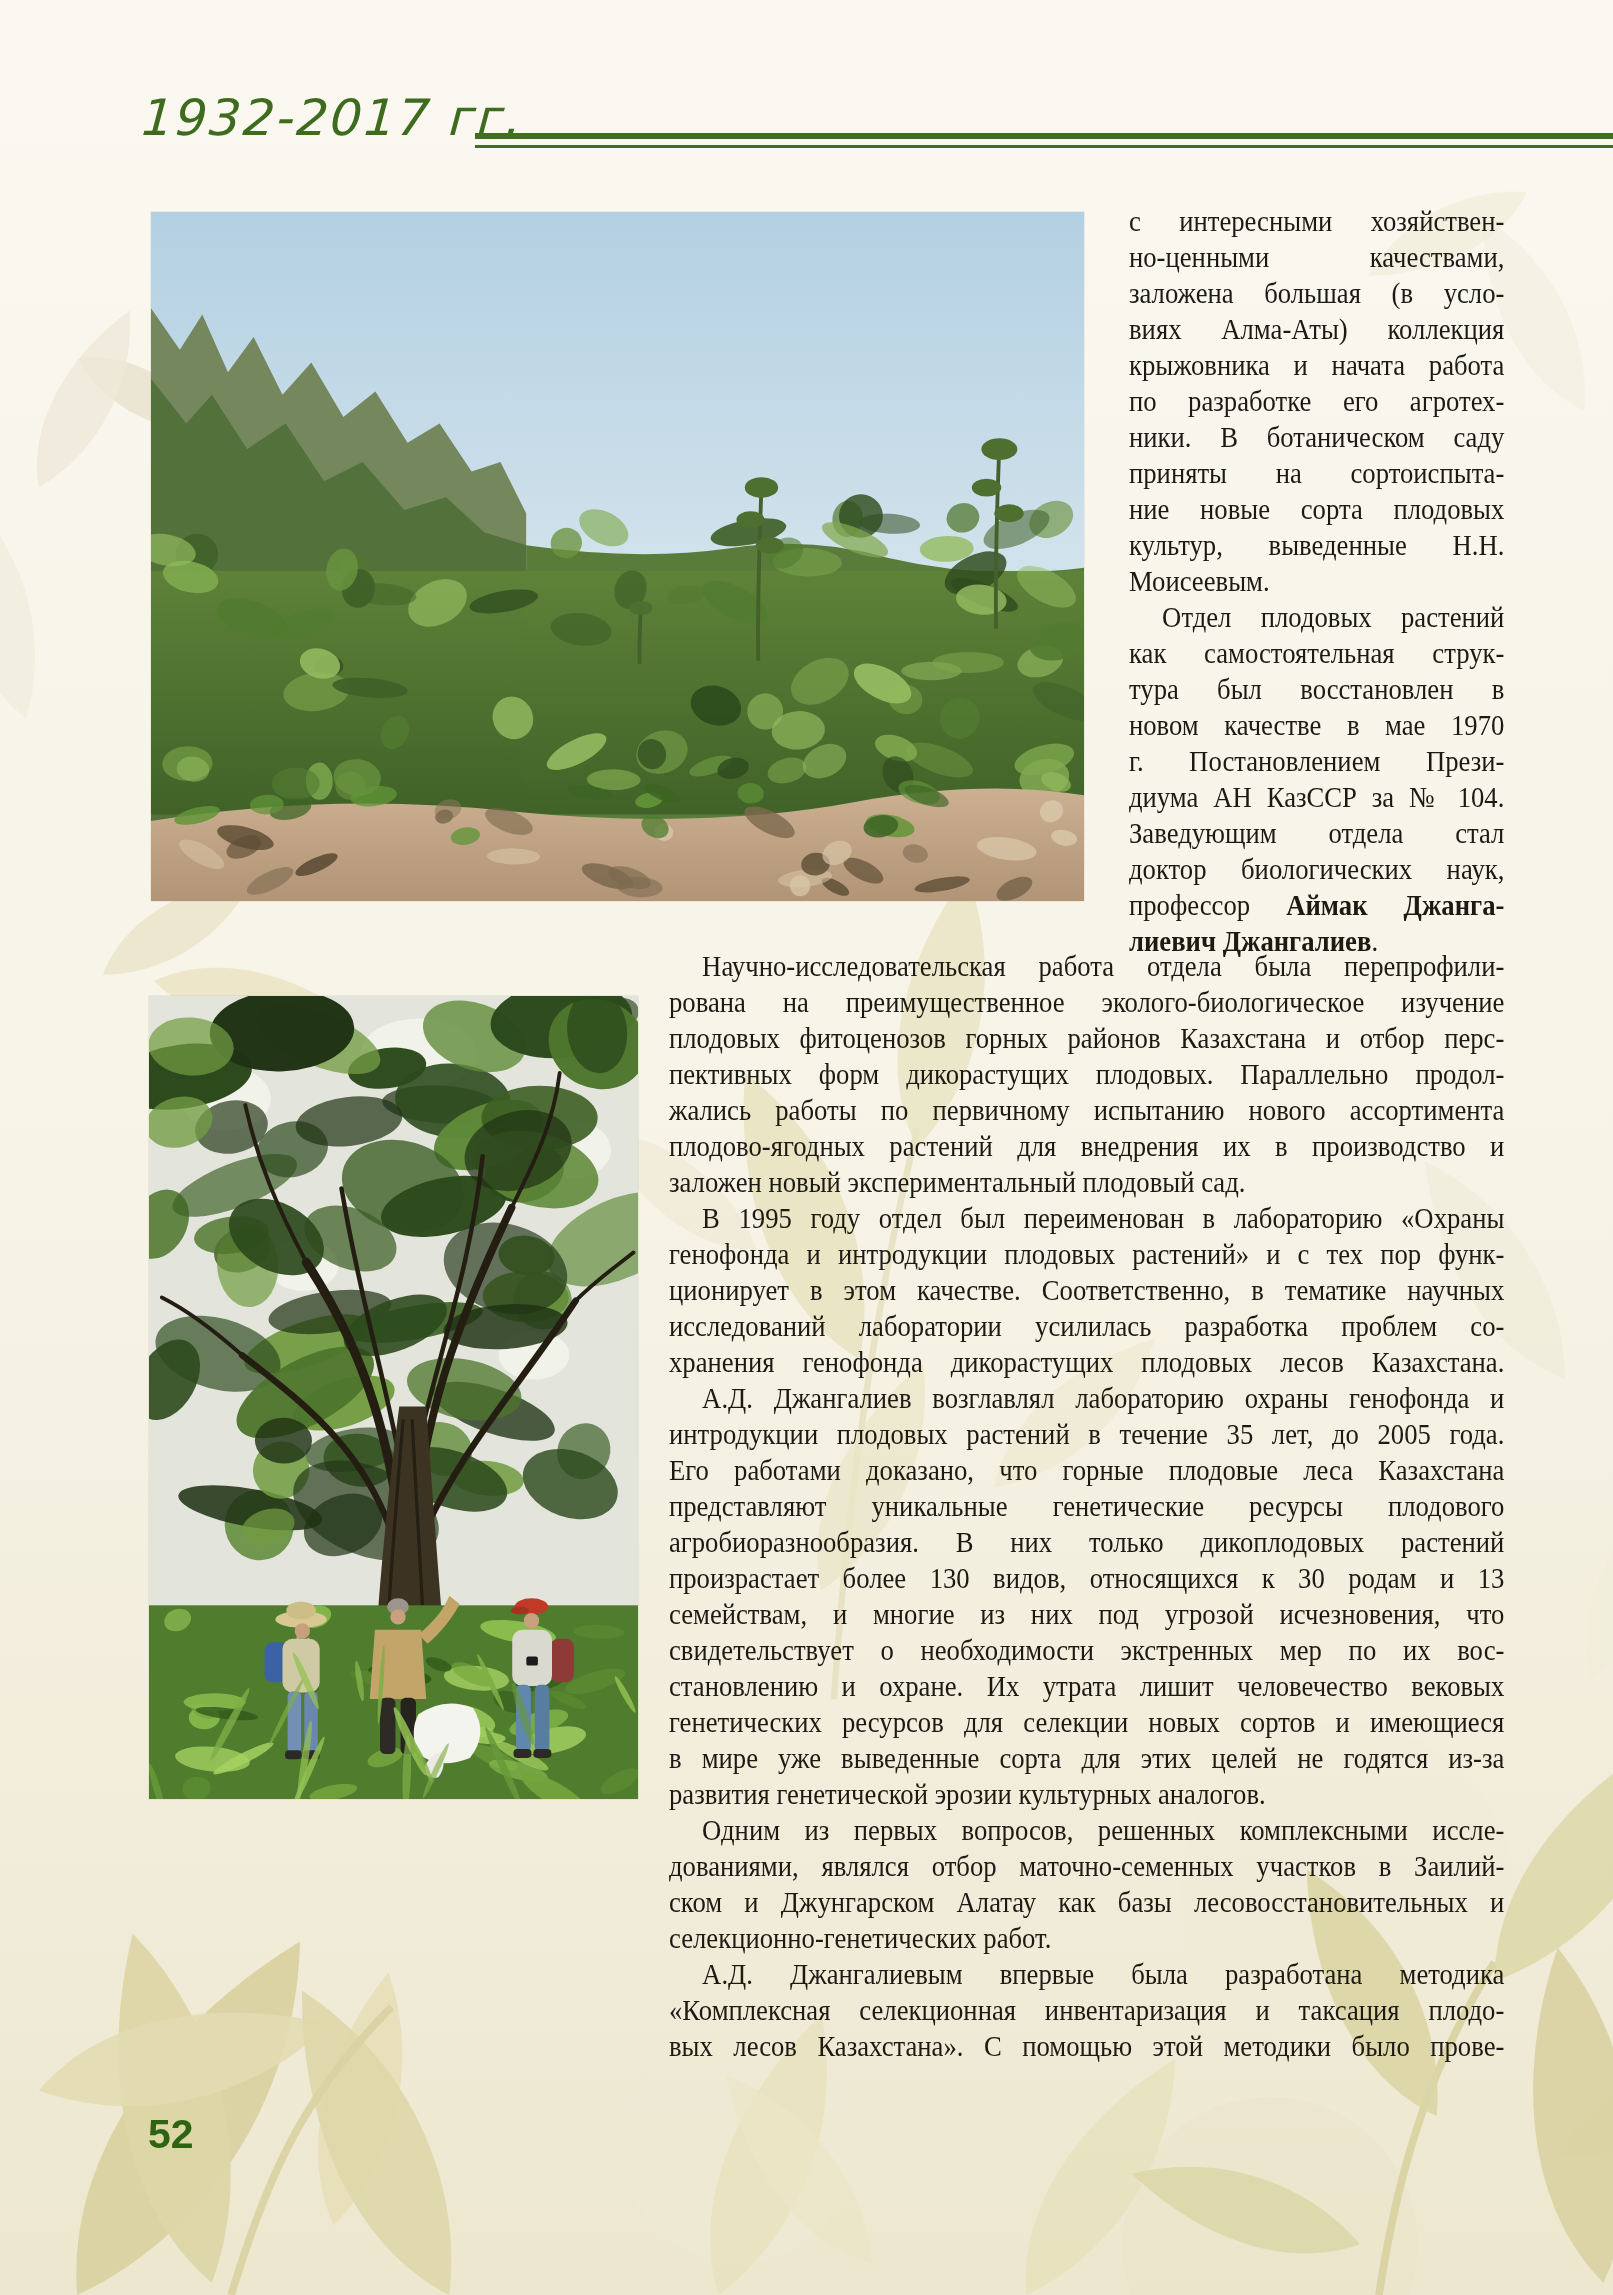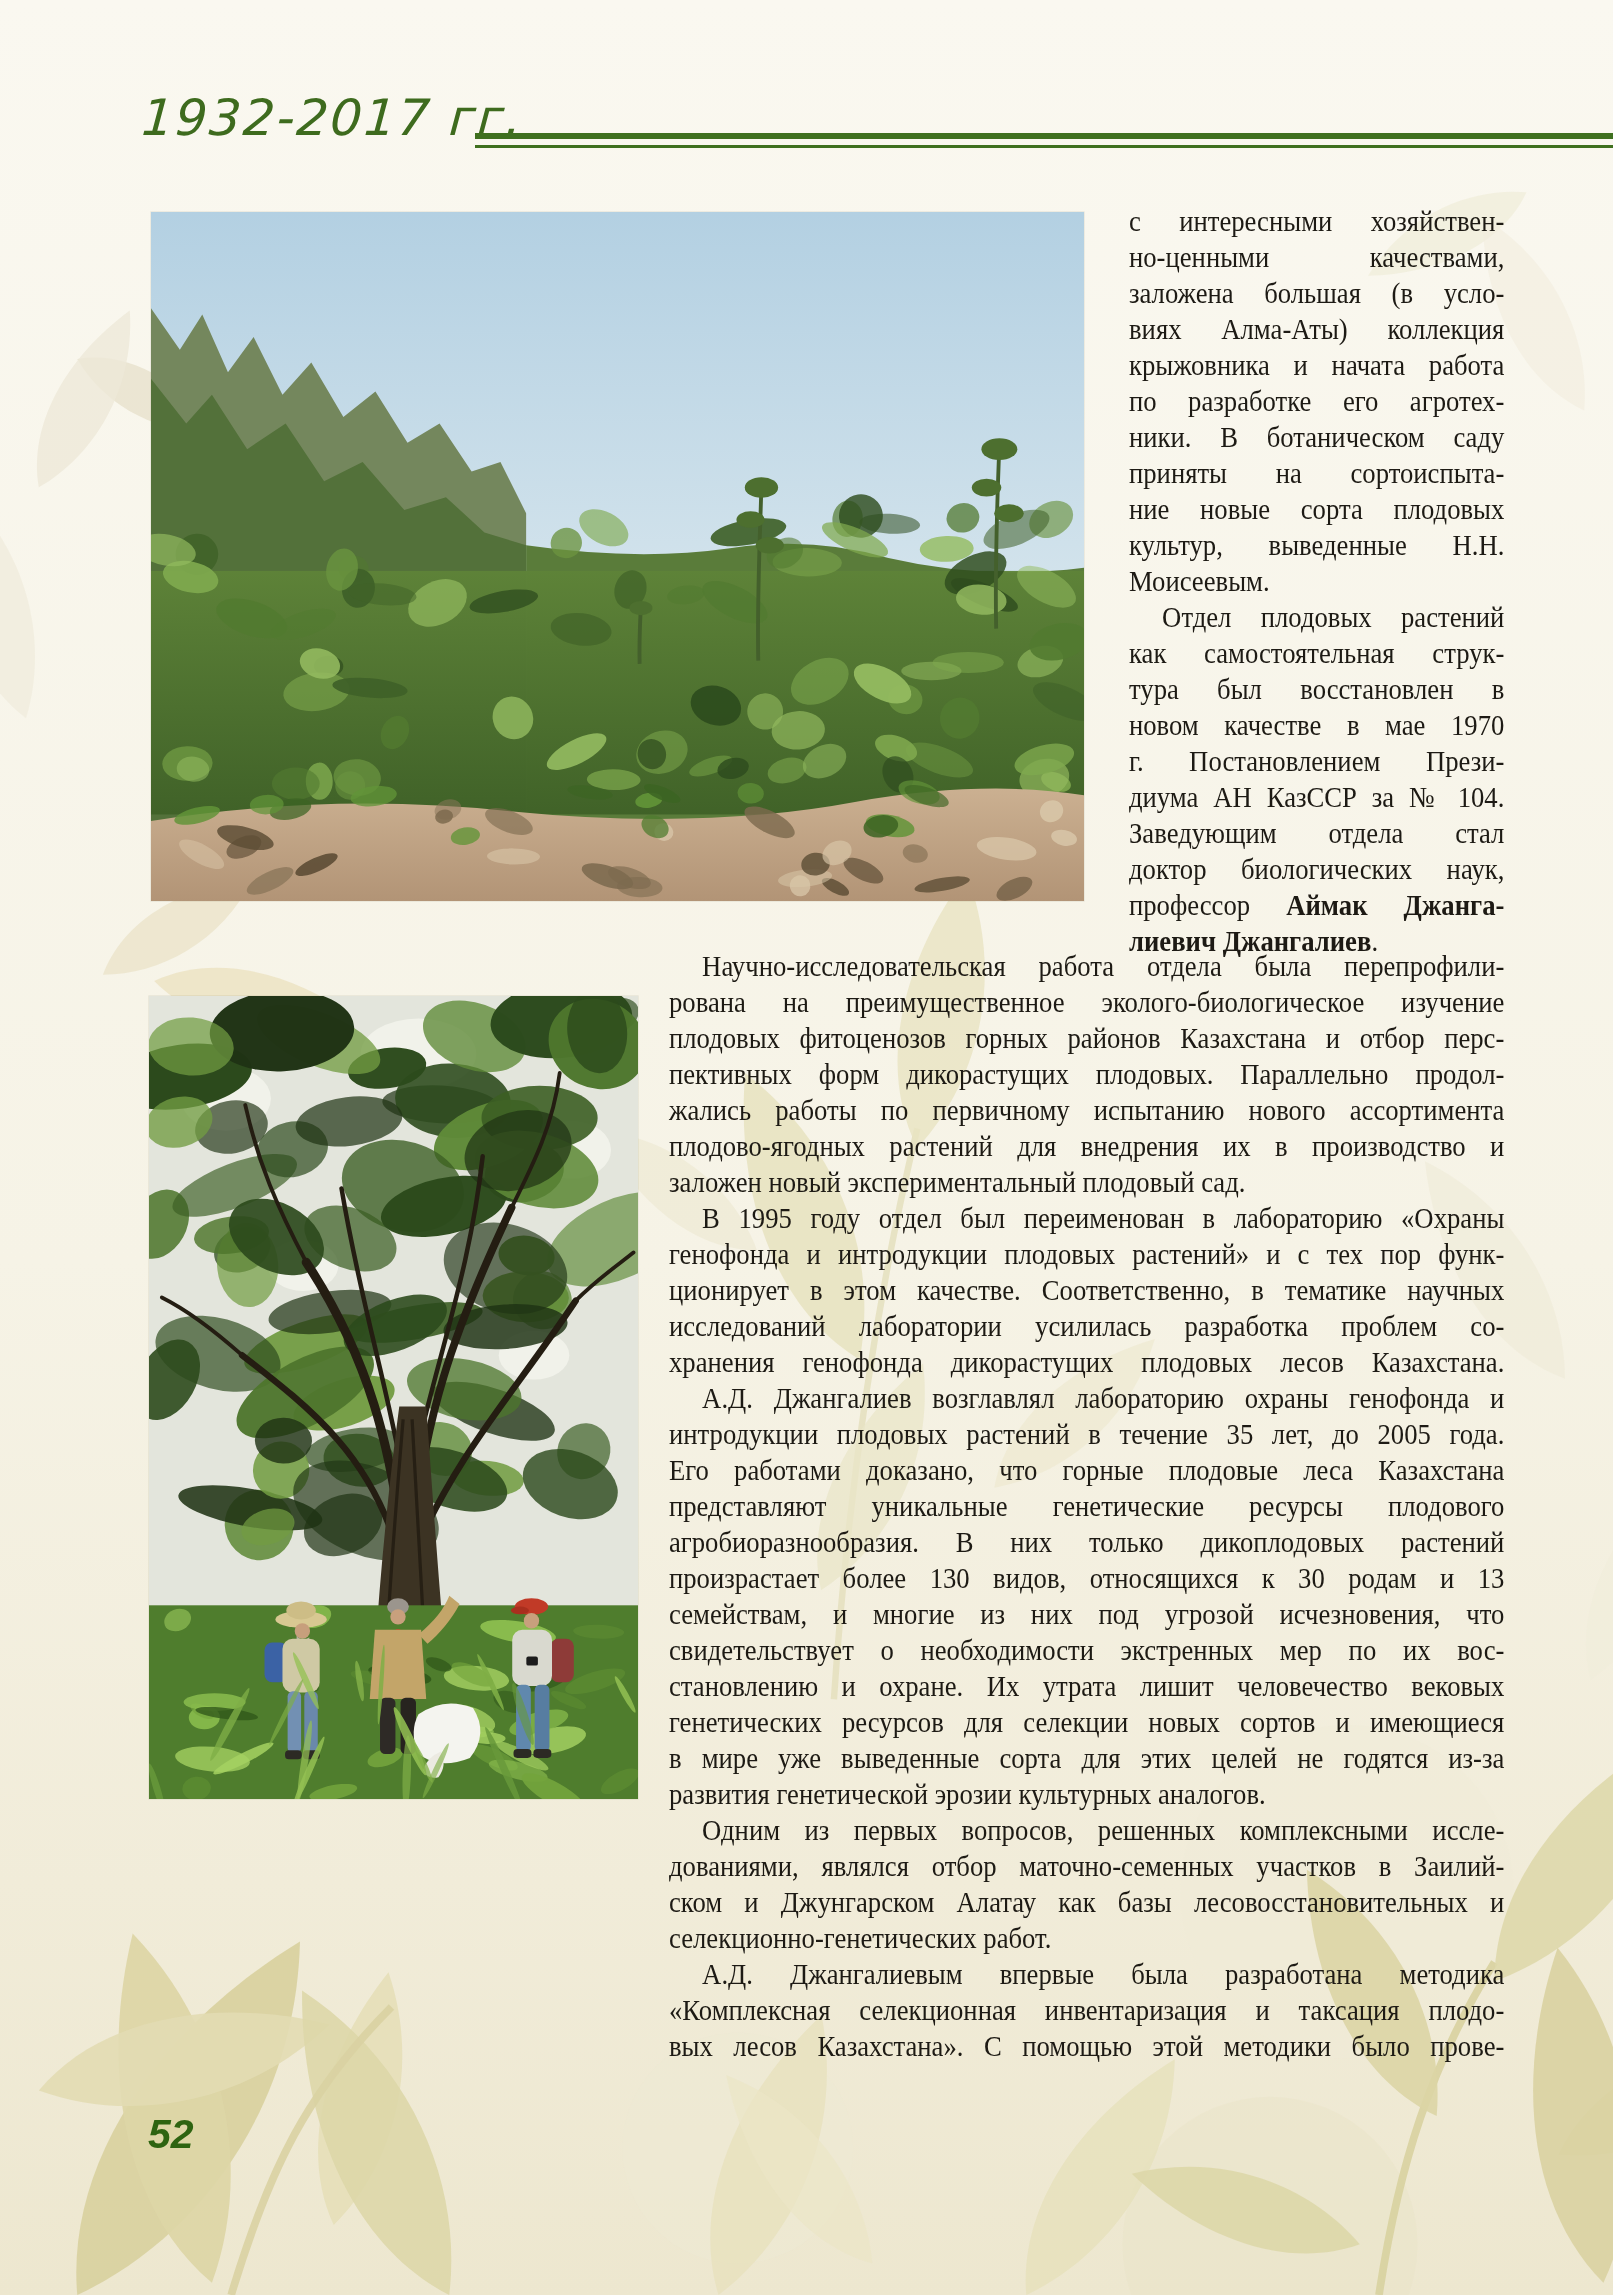--- a/index.html
+++ b/index.html
@@ -32,21 +32,20 @@
   #main-text{left:669px;top:948px;width:908px;}
   .tl{font-size:29px;line-height:36px;height:36px;text-align:justify;text-align-last:justify;}
   .tl.last{text-align-last:left;}
   .tl.ind{text-indent:36px;}
   .tl .b{font-weight:bold;}
   
   #page-number{
     position:absolute;left:148px;top:2111px;z-index:2;
     font-family:"Liberation Sans", sans-serif;font-weight:bold;font-size:41px;
     color:var(--pagenum-green,#2e6411);
-    font-style:italic;
   }
 </style>
 </head>
 <body>
 
 <div class="layer" id="watermarks">
   <svg width="1614" height="2295" viewBox="0 0 2516 3579" xmlns="http://www.w3.org/2000/svg" xmlns:xlink="http://www.w3.org/1999/xlink">
     <defs>
       <path id="lf" d="M0 0 C 28 -40, 36 -100, 6 -155 C -24 -100, -28 -40, 0 0 Z"></path>
     </defs>

